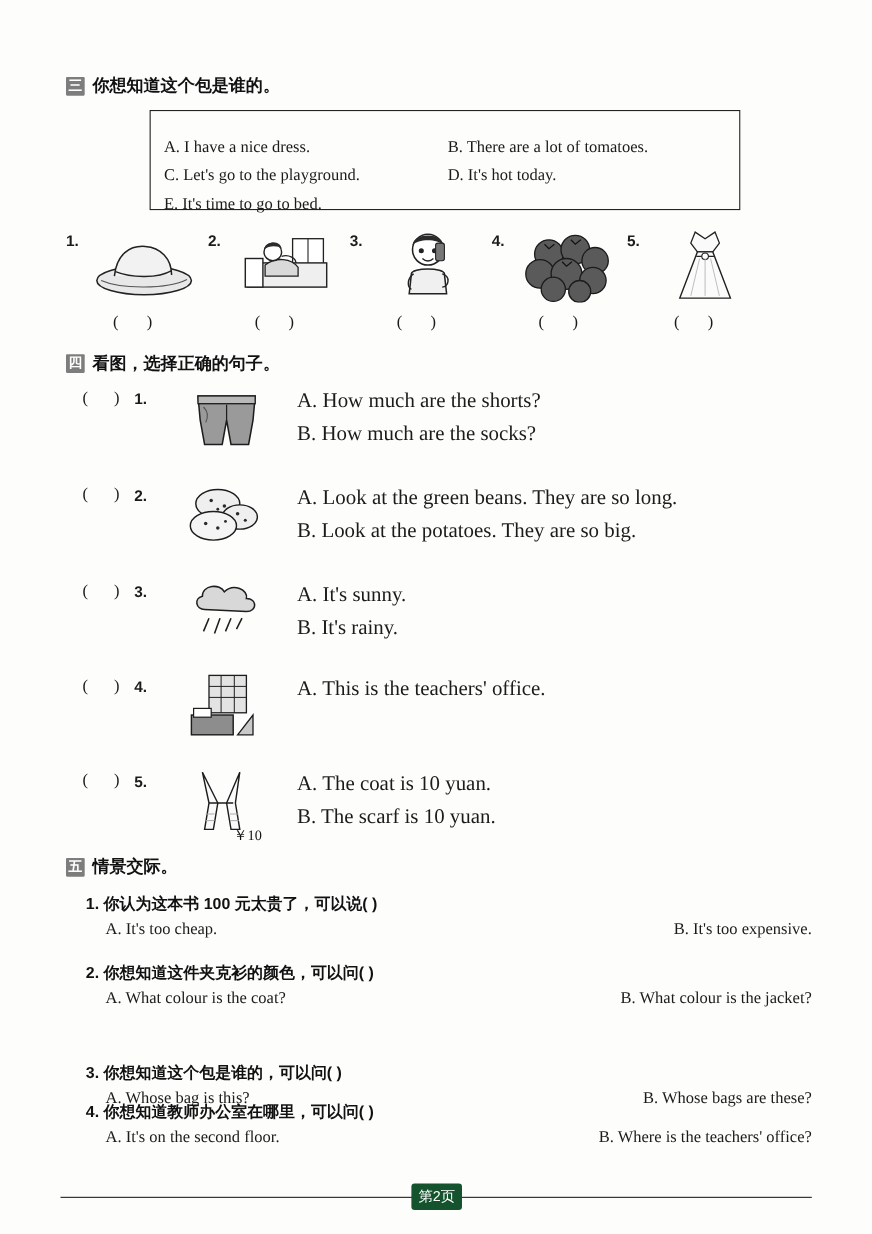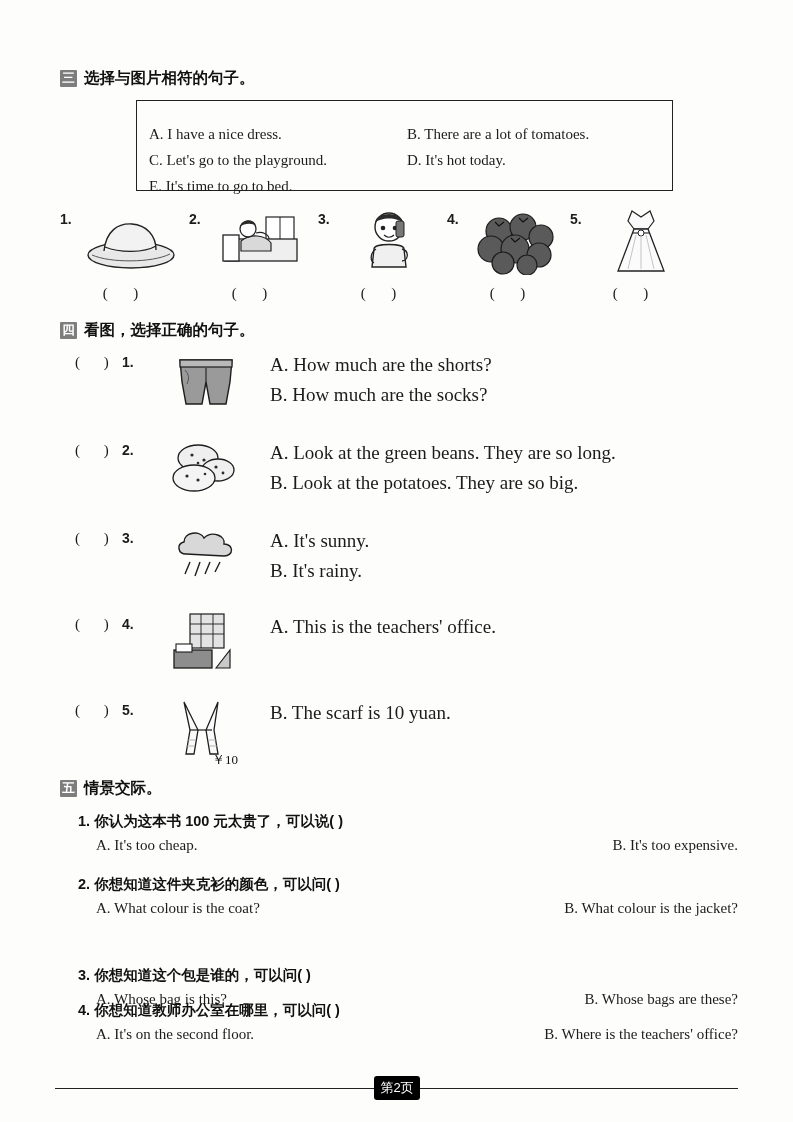--- a/index.html
+++ b/index.html
@@ -81,33 +81,33 @@
   }
   .q5 .ans{display:flex;font-size:15px;margin-top:6px;padding-left:18px;justify-content:space-between;}
   .q5 .ans .a{width:285px;}
   
   .footline{
     position:absolute;left:55px;top:1088px;width:683px;height:1px;background:#222;
   }
   .pagetag{
     position:absolute;left:374px;top:1076px;
     width:46px;height:24px;line-height:24px;text-align:center;
-    background:#000000;color:#fff;border-radius:3px;
+    background:#14532d;color:#fff;border-radius:3px;
     font-family:"Liberation Sans", sans-serif;font-size:13px;
   }
   svg{display:block;}
 </style>
 </head>
 <body>
 
 <div class="page">
 
   <div id="part3" class="sec-head">
     <span class="sec-num">三</span>
-    <span>选择与图片相符的句子。</span>
+    <span>你想知道这个包是谁的。</span>
   </div>
 
   <div class="choicebox">
     <div class="choicerow">
       <div class="c1">A. I have a nice dress.</div>
       <div class="c2">B. There are a lot of tomatoes.</div>
     </div>
     <div class="choicerow">
       <div class="c1">C. Let's go to the playground.</div>
       <div class="c2">D. It's hot today.</div>
@@ -312,20 +312,21 @@
         <g stroke="#aaa" stroke-width="0.9">
           <line x1="27" y1="44" x2="35" y2="44"></line>
             <line x1="27" y1="50" x2="35" y2="50"></line>
           <line x1="49" y1="44" x2="57" y2="44"></line>
             <line x1="49" y1="50" x2="57" y2="50"></line>
         </g>
         <text x="52" y="68" font-family="Liberation Serif, serif" font-size="13" fill="#111">￥10</text>
       </svg>
     </div>
     <div class="opts">
+      <div>A. The coat is 10 yuan.</div>
       <div>B. The scarf is 10 yuan.</div>
     </div>
   </div>
 
   <div id="part5" class="sec-head">
     <span class="sec-num">五</span>
     <span>情景交际。</span>
   </div>
 
   <div class="q5" style="top:812px;">

